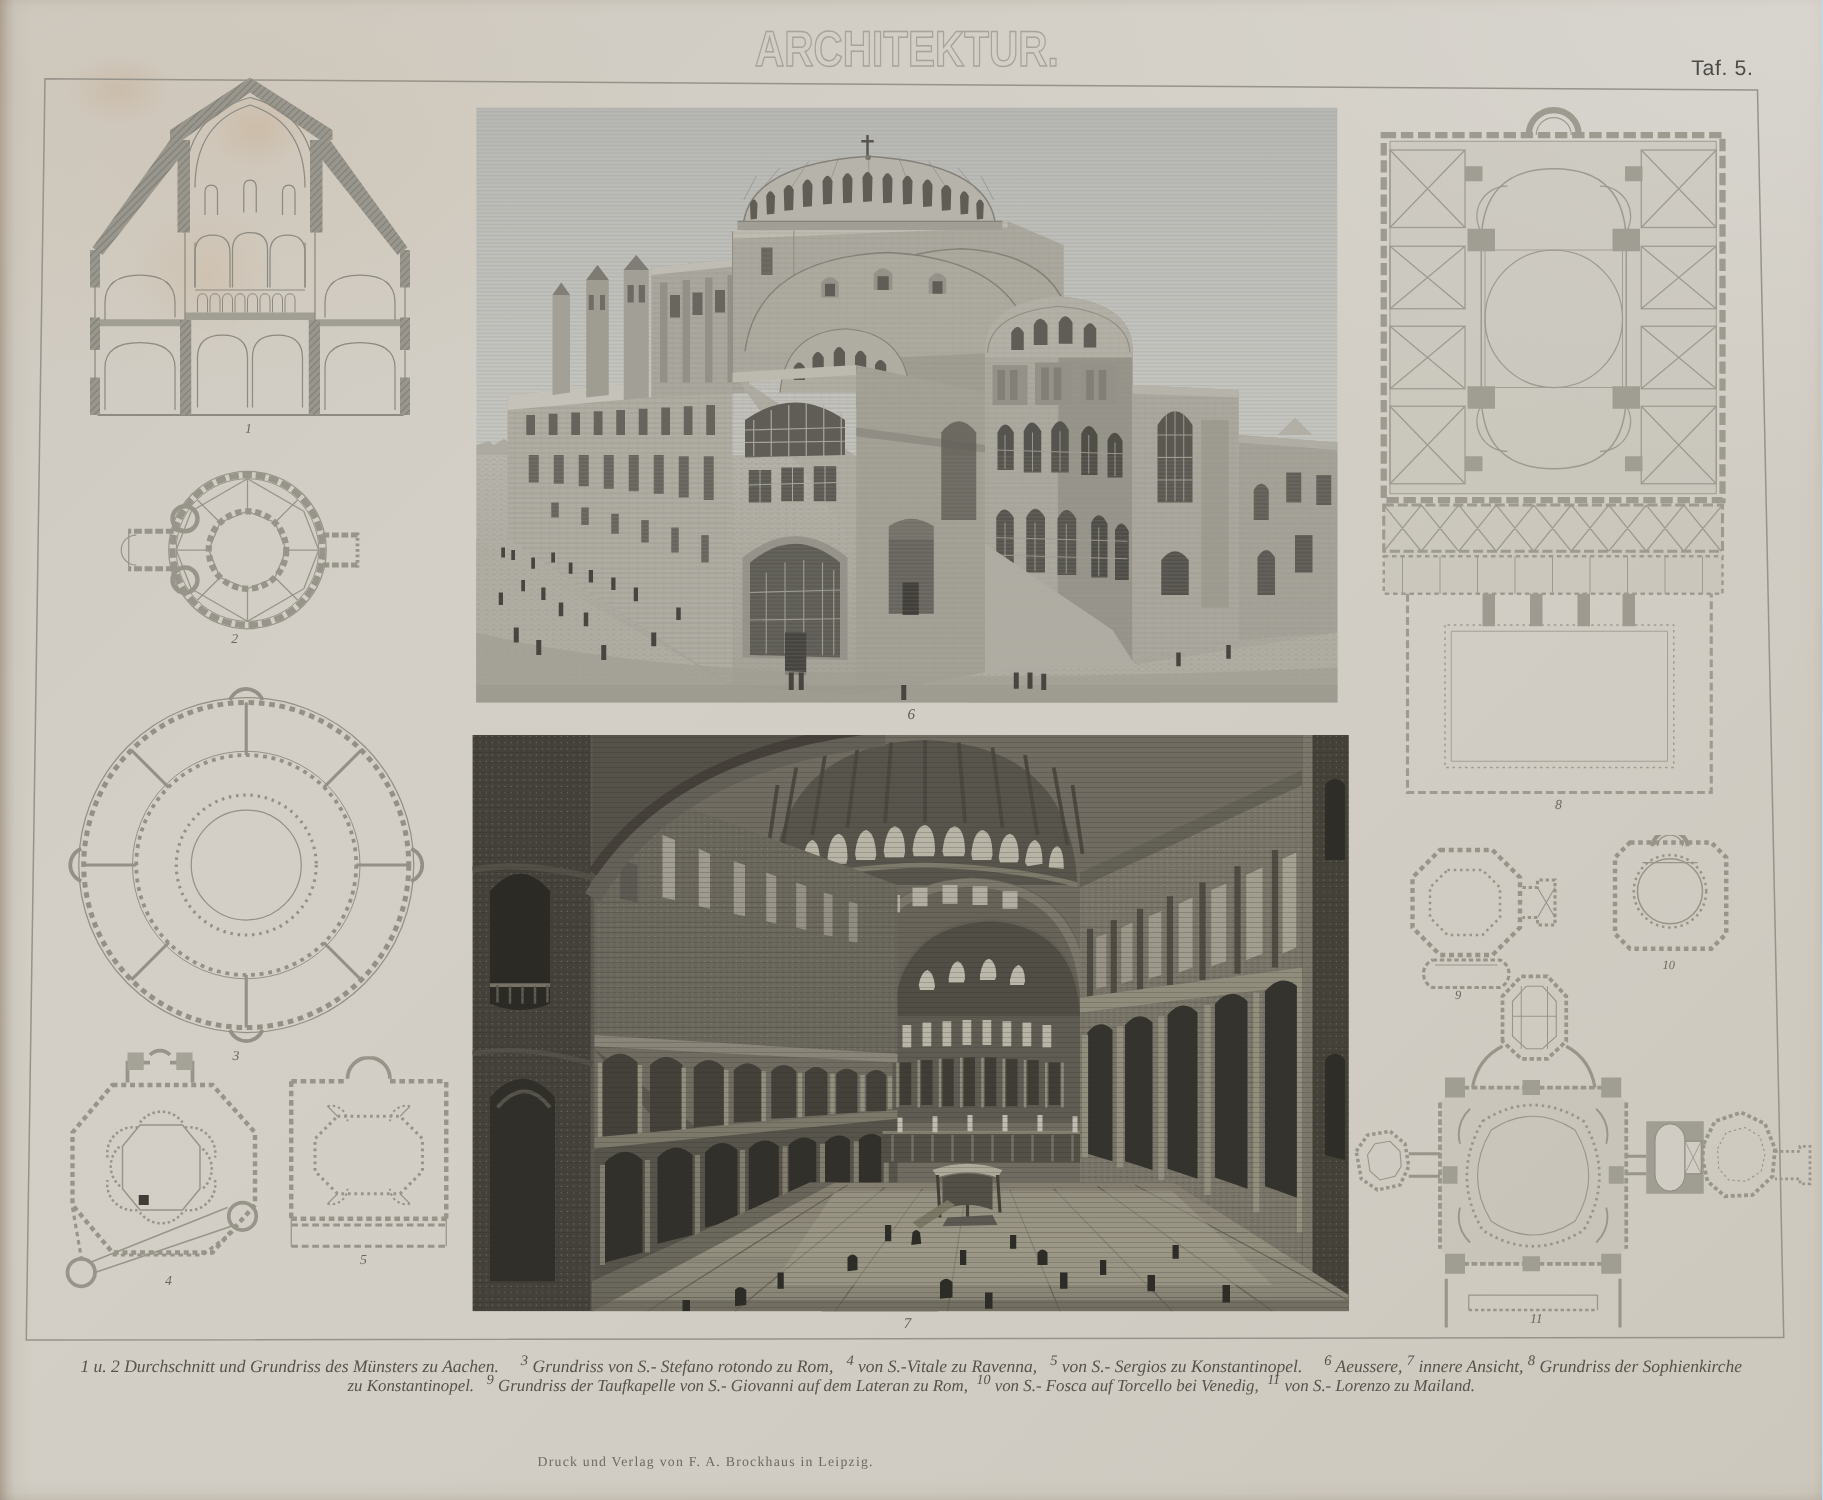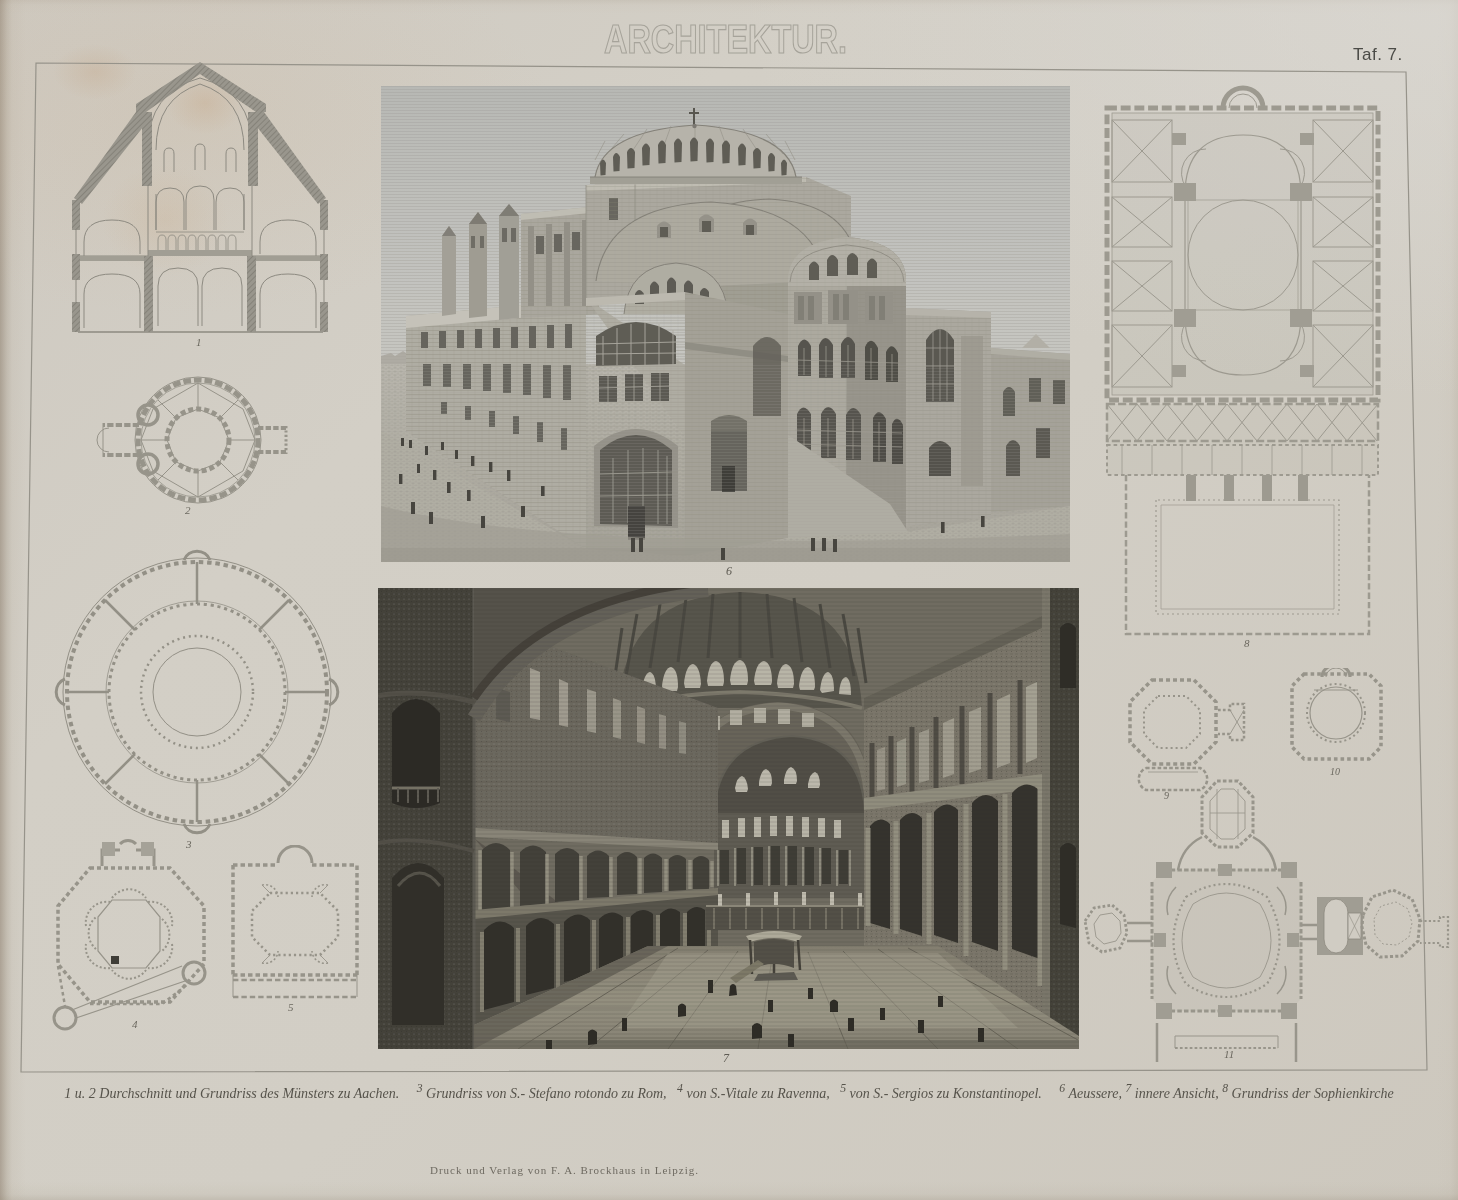--- a/index.html
+++ b/index.html
@@ -28,21 +28,21 @@
   </div>
 
   <svg class="abs" style="left:0;top:0" width="1458" height="1200">
     <polygon points="36,63 1406,72 1427,1070 21,1072" fill="none" stroke="#96938a" stroke-width="1.2"></polygon>
   </svg>
 
   <svg class="abs" style="left:560px;top:10px" width="340" height="55">
     <text x="44" y="43" font-family="Liberation Sans, sans-serif" font-size="40" font-weight="bold" textLength="243" lengthAdjust="spacingAndGlyphs" fill="none" stroke="#a6a39a" stroke-width="1.2">ARCHITEKTUR.</text>
   </svg>
 
-  <div class="abs" style="left:1353px;top:45px;width:70px;font-family:'Liberation Sans',sans-serif;font-size:17px;color:#4b4b47;letter-spacing:0.5px;">Taf. 7.</div>
+  <div class="abs" style="left:1353px;top:45px;width:70px;font-family:'Liberation Sans',sans-serif;font-size:17px;color:#4b4b47;letter-spacing:0.5px;">Taf. 5.</div>
 
   <svg class="abs" style="left:60px;top:58px" width="280" height="292" viewBox="0 0 280 292">
     <defs>
       <pattern id="hat1" width="4" height="4" patternUnits="userSpaceOnUse" patternTransform="rotate(45)">
         <rect width="4" height="4" fill="#99968d"></rect>
           <line x1="0" y1="0" x2="0" y2="4" stroke="#7c7970" stroke-width="1.4"></line>
       </pattern>
     </defs>
     <g stroke="#8d8a81" stroke-width="1" fill="none">
 
@@ -1075,15 +1075,16 @@
 
       <path d="M77,248 V287 M216,248 V287" stroke-width="2.5"></path>
       <path d="M95,261 h103 M95,261 v12 M198,261 v12" stroke-width="1"></path>
       <path d="M95,273 h103" stroke-width="2" stroke-dasharray="2.7 2.2"></path>
     </g>
     <text x="144" y="283" font-style="italic" font-size="11" fill="#6b685f">11</text>
   </svg>
 
   <div class="abs" style="left:29px;top:1082px;width:1400px;text-align:center;font-style:italic;font-size:14px;color:#56534b;white-space:nowrap;">1 u. 2 Durchschnitt und Grundriss des Münsters zu Aachen. &nbsp;&nbsp;&nbsp;&nbsp;<sup>3</sup> Grundriss von S.- Stefano rotondo zu Rom, &nbsp;&nbsp;<sup>4</sup> von S.-Vitale zu Ravenna, &nbsp;&nbsp;<sup>5</sup> von S.- Sergios zu Konstantinopel. &nbsp;&nbsp;&nbsp;&nbsp;<sup>6</sup> Aeussere, <sup>7</sup> innere Ansicht, <sup>8</sup> Grundriss der Sophienkirche</div>
 
+  <div class="abs" style="left:29px;top:1098px;width:1400px;text-align:center;font-style:italic;font-size:13.5px;color:#56534b;white-space:nowrap;">zu Konstantinopel. &nbsp;&nbsp;<sup>9</sup> Grundriss der Taufkapelle von S.- Giovanni auf dem Lateran zu Rom, &nbsp;<sup>10</sup> von S.- Fosca auf Torcello bei Venedig, &nbsp;<sup>11</sup> von S.- Lorenzo zu Mailand.</div>
 
   <div class="abs" style="left:430px;top:1164px;width:560px;text-align:left;font-size:11px;color:#6e6a61;letter-spacing:1px;">Druck und Verlag von F. A. Brockhaus in Leipzig.</div>
 </div>
 
 </body></html>

